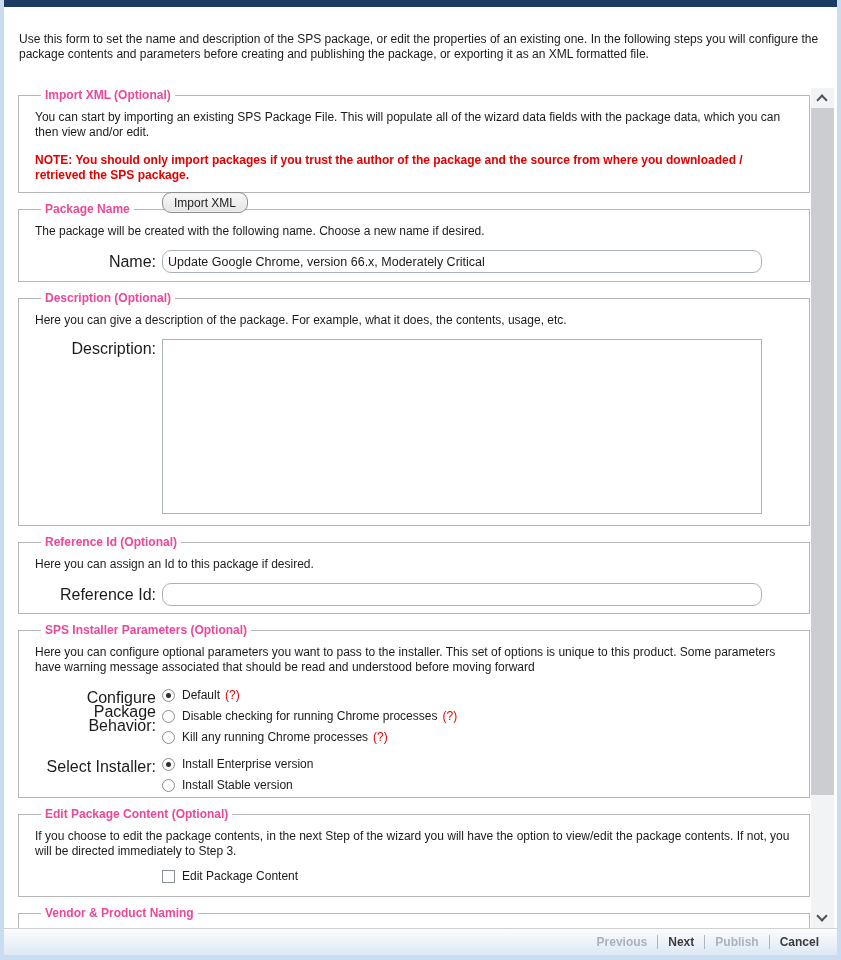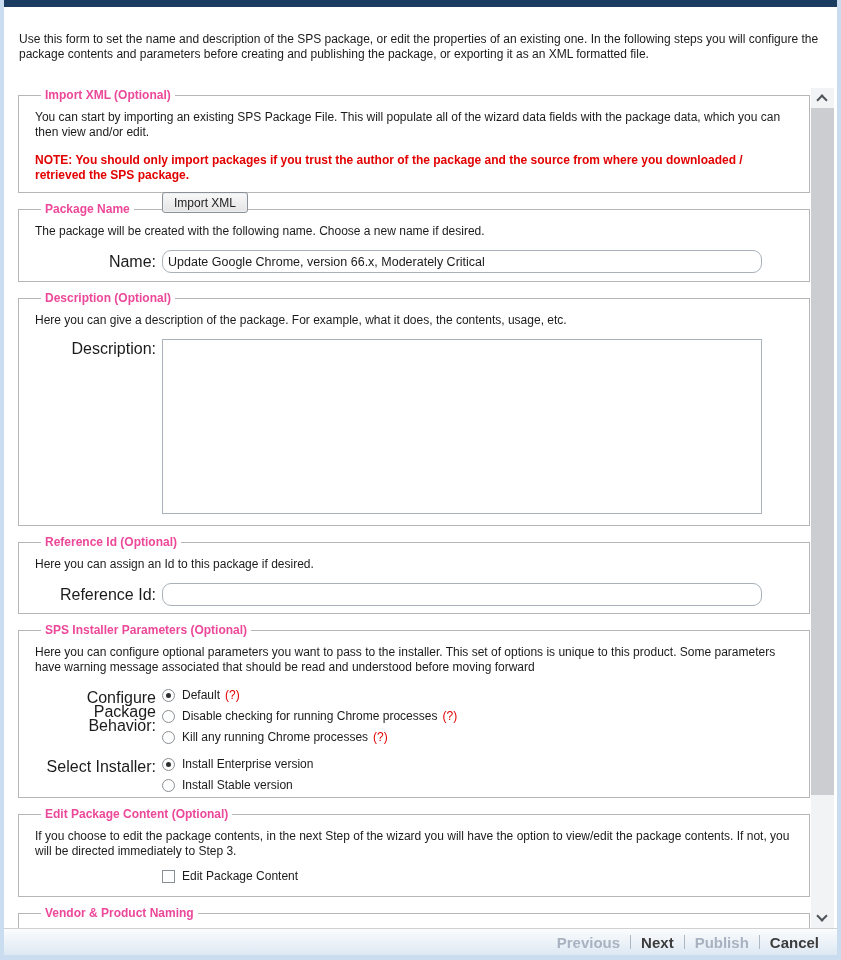--- a/index.html
+++ b/index.html
@@ -38,21 +38,21 @@
   .form-row.top .form-label { padding-top:3px; }
 
   input[type=text], textarea {
     width:600px; border:1px solid #a9b2ba; font-family:"Liberation Sans",sans-serif;
     font-size:12.5px; color:#1b1b1b; padding:2px 5px; background:#fff;
   }
   input[type=text] { height:23px;border-radius:9px; }
   textarea { height:175px; resize:none; }
 
   .btn {
-    border:1px solid #8e9091; border-radius:3px;
+    border:1px solid #8e9091; border-radius:9px;
     background:linear-gradient(#f9f9f9,#e4e4e4);
     font-size:12px; color:#222; padding:3px 11px; height:21px; line-height:14px;
     box-shadow:0 0 0 1px #e9f0f7 inset;
   }
 
   
   .opt-row { display:flex; align-items:center; margin-bottom:7px; }
   .radio {
     width:13px; height:13px; border:1px solid #8a8f94; border-radius:50%;
     background:#fdfdfd; margin-right:7px; flex:none; position:relative;
@@ -77,21 +77,21 @@
   .up .chev { top:8px; transform:rotate(-45deg); }
   .down .chev { top:4px; transform:rotate(135deg); }
   .sb-thumb { position:absolute; top:20px; left:0; width:23px; height:687px; background:#cbcdd0; }
 
   
   .footer {
     position:absolute; left:-4px; bottom:0; width:841px; height:27px;
     background:linear-gradient(#fbfcfd,#dde8f3); border-top:1px solid #d0d0d0;
     display:flex; align-items:center; justify-content:flex-end; padding-right:12px;
   }
-  .f-btn { font-size:15px; font-weight:bold; color:#3c3c3c; background:none; border:none; padding:0 10px; cursor:pointer; font-family:"Liberation Sans",sans-serif; }
+  .f-btn { font-size:12px; font-weight:bold; color:#3c3c3c; background:none; border:none; padding:0 10px; cursor:pointer; font-family:"Liberation Sans",sans-serif; }
   .f-btn.disabled { color:#a9b2c0; cursor:default; }
   .f-sep { width:1px; height:14px; background:#aeb8c4; }
 </style>
 </head>
 <body>
 
 <div class="page">
   <div class="top-strip"></div>
   <div class="intro">Use this form to set the name and description of the SPS package, or edit the properties of an existing one. In the following steps you will configure the package contents and parameters before creating and publishing the package, or exporting it as an XML formatted file.</div>
 

